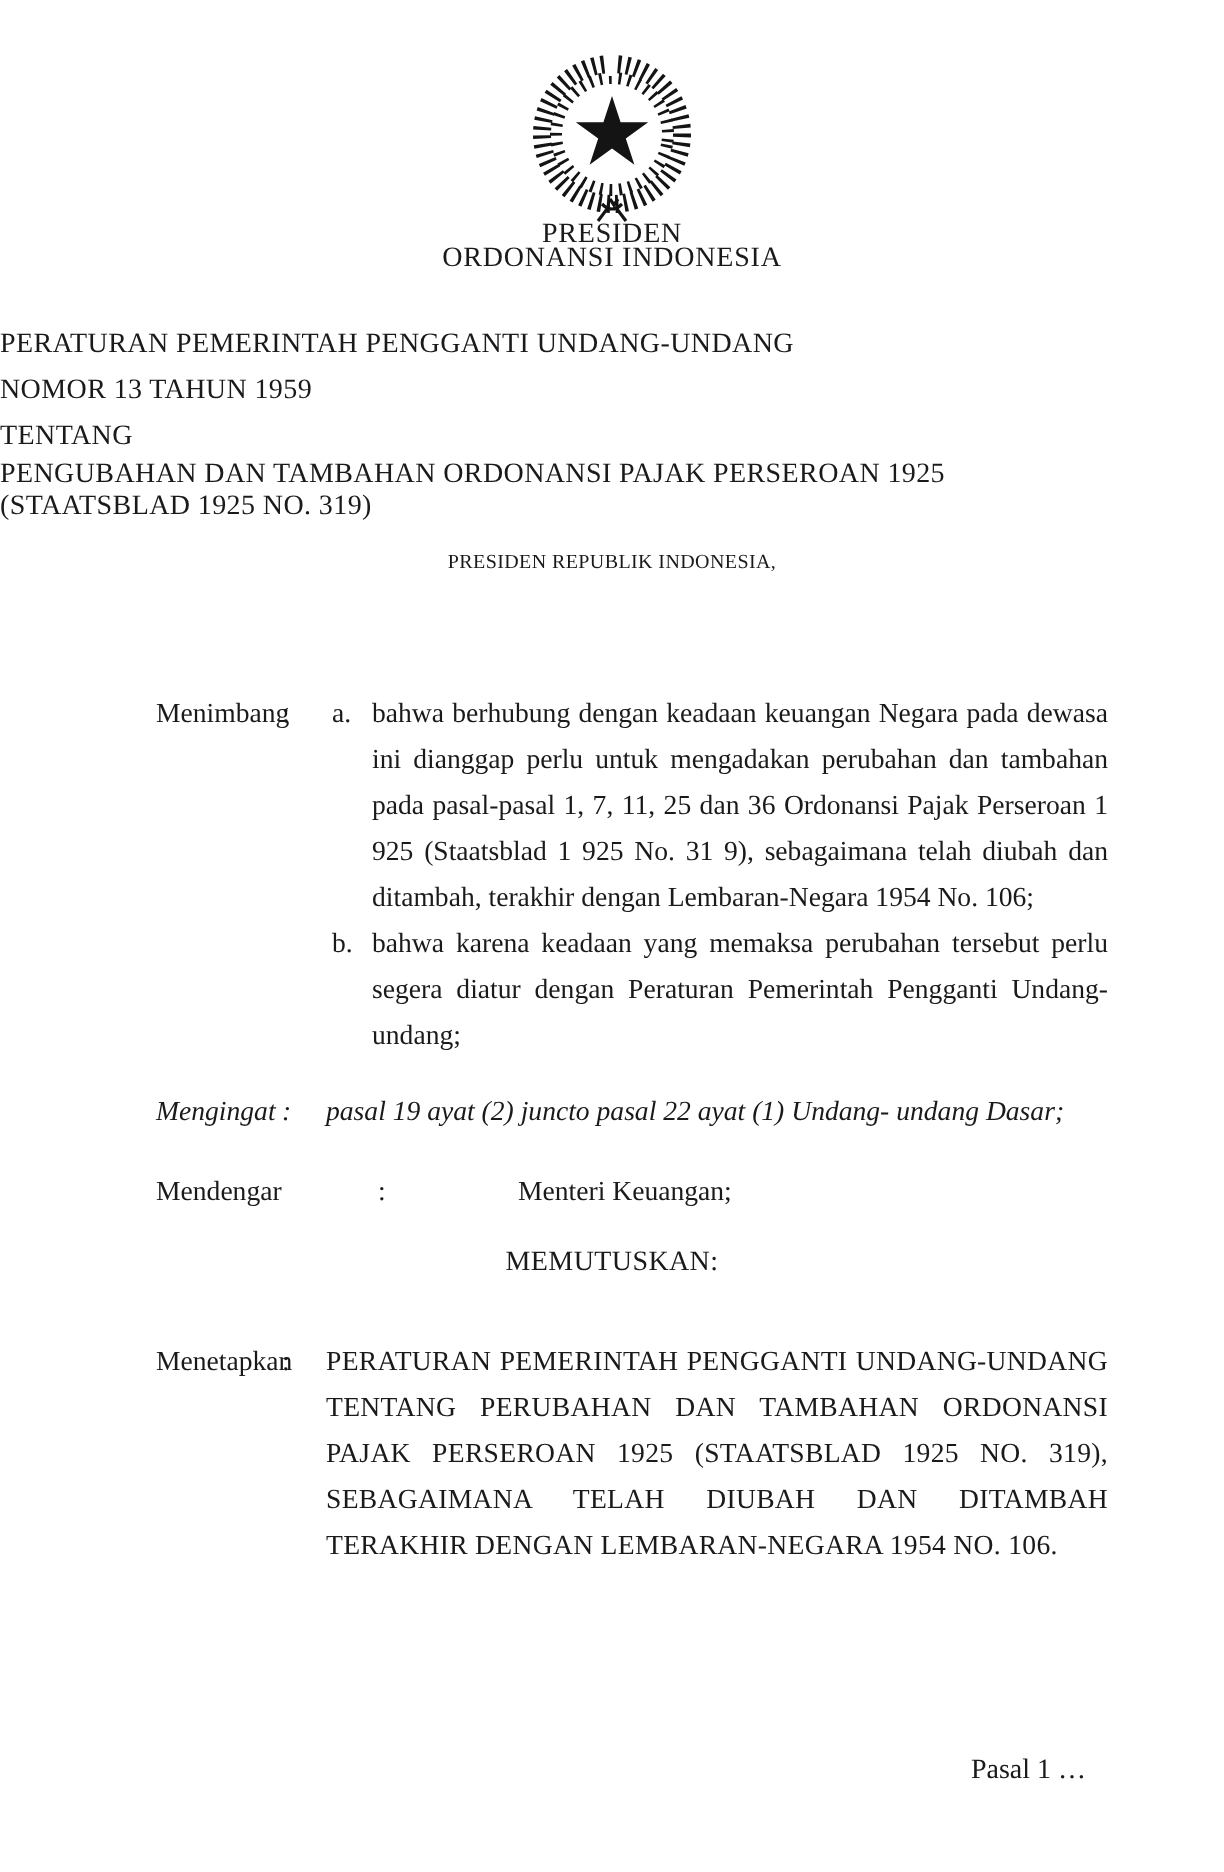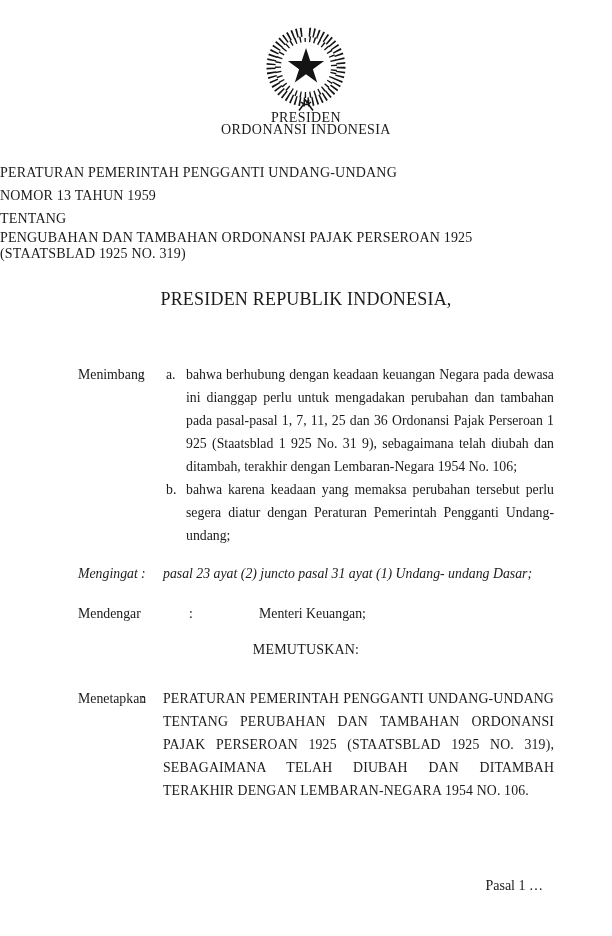--- a/index.html
+++ b/index.html
@@ -45,23 +45,23 @@
     line-height: 23px;
     letter-spacing: 0.2px;
   }
   .t-sub {
     font-size: 14px;
     line-height: 16px;
     letter-spacing: 0.2px;
     font-family: Liberation Serif, serif;
   }
   .salutation {
-    margin-top: 26px;
+    margin-top: 8px;
     text-align: center;
-    font-size: 18px;
+    font-size: 10px;
     line-height: 23px;
     letter-spacing: 0.2px;
   }
 
   
   .clauses {
     margin-left: 78px;
     width: 476px;
     font-size: 13.8px;
     line-height: 23px;
@@ -153,21 +153,21 @@
         <div class="item">
           <div class="marker">b.</div>
           <div class="itext">bahwa karena keadaan yang memaksa perubahan tersebut perlu segera diatur dengan Peraturan Pemerintah Pengganti Undang-undang;</div>
         </div>
       </div>
     </div>
 
     <div class="clause clause-mengingat">
       <div class="label">Mengingat</div>
       <div class="colon">:</div>
-      <div class="ctext">pasal 23 ayat (2) juncto pasal 31 ayat (1) Undang- undang  Dasar;</div>
+      <div class="ctext">pasal 19 ayat (2) juncto pasal 22 ayat (1) Undang- undang  Dasar;</div>
     </div>
 
     <div class="clause clause-mendengar">
       <div class="label">Mendengar</div>
       <div class="colon">:</div>
       <div class="ctext">Menteri Keuangan;</div>
     </div>
 
   </section>
 

